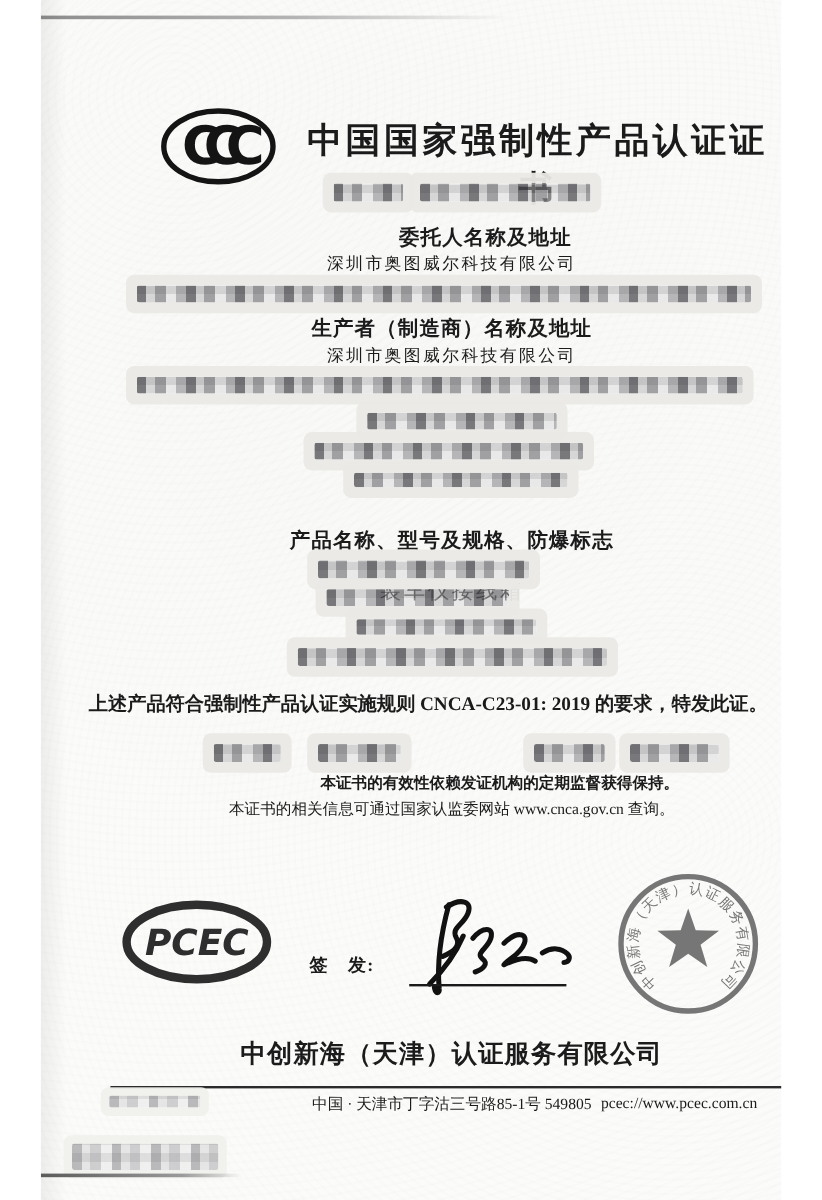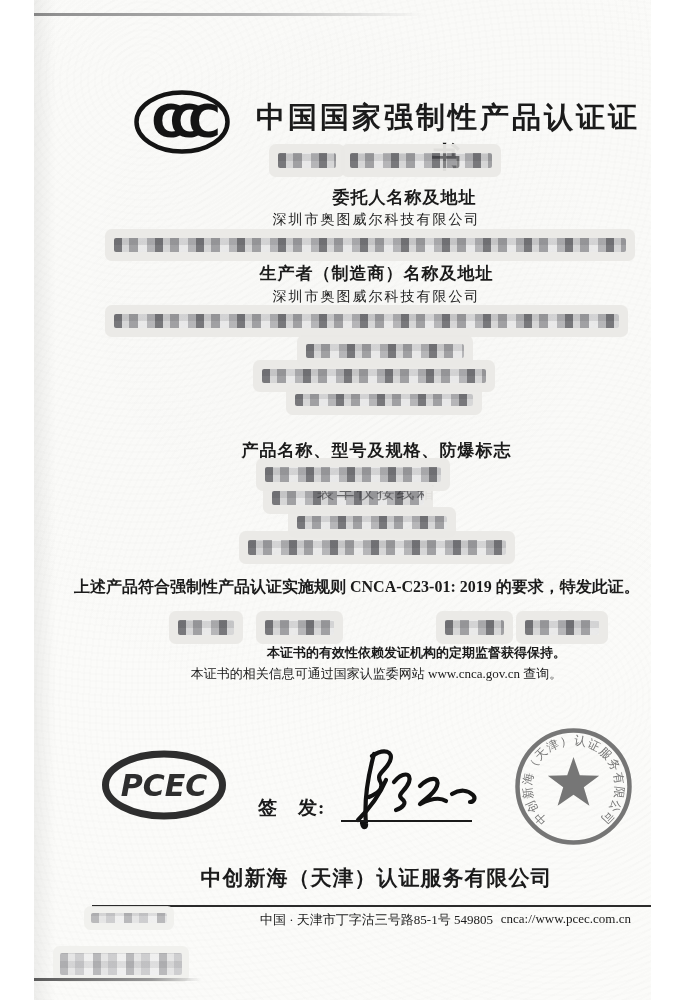--- a/index.html
+++ b/index.html
@@ -21,21 +21,21 @@
   .company{font-size:14px;letter-spacing:2px;}
   .applicant-label{top:186px;padding-left:28px;}
   .applicant-name{top:211px;}
   .manufacturer-label{top:262px;}
   .manufacturer-name{top:288px;}
   .product-label{top:439px;}
   .product-name{top:444px;font-size:18px;letter-spacing:2px;margin-top:36px;}
   .statement{left:40px;top:577px;width:605px;font-size:16px;font-weight:bold;}
   .validity-note{top:644px;font-size:13px;font-weight:bold;padding-left:40px;}
   .info-note{top:665px;font-size:13px;}
-  .sign-label{left:224px;top:795px;font-size:19px;font-weight:600;letter-spacing:1px;}
+  .sign-label{left:224px;top:795px;font-size:15px;font-weight:600;letter-spacing:1px;}
   .issuer-name{top:864px;font-size:21px;font-weight:bold;font-family:"Liberation Sans","DejaVu Sans",sans-serif;letter-spacing:1px;}
   .footer-addr{top:911px;font-size:13px;}
   .footer-web{top:911px;right:20px;font-size:13px;}
   
   .footer-rule{left:58px;top:905px;width:614px;height:2px;background:#2b2b2b;}
   .sign-underline{left:307px;top:820px;width:131px;height:2px;background:#1a1a1a;}
   
   .mz{
     position:absolute;border-radius:2px;
     background-image:
@@ -149,18 +149,18 @@
     </defs>
     <text font-size="12" letter-spacing="1" fill="#5a5a5a">
       <textPath href="#sealArc">中创新海（天津）认证服务有限公司</textPath>
     </text>
   </svg>
 
   <div class="abs ctr issuer-name">中创新海（天津）认证服务有限公司</div>
   <div class="abs footer-rule"></div>
   <div class="mz light mz-footer-left"></div>
   <div class="abs ctr footer-addr">中国 · 天津市丁字沽三号路85-1号  549805</div>
-  <div class="abs footer-web">cnca://www.pcec.com.cn</div>
+  <div class="abs footer-web">pcec://www.pcec.com.cn</div>
 
   <div class="mz light mz-bottom"></div>
   <div class="abs artifact-bottom"></div>
 
 </div>
 
 </body></html>

